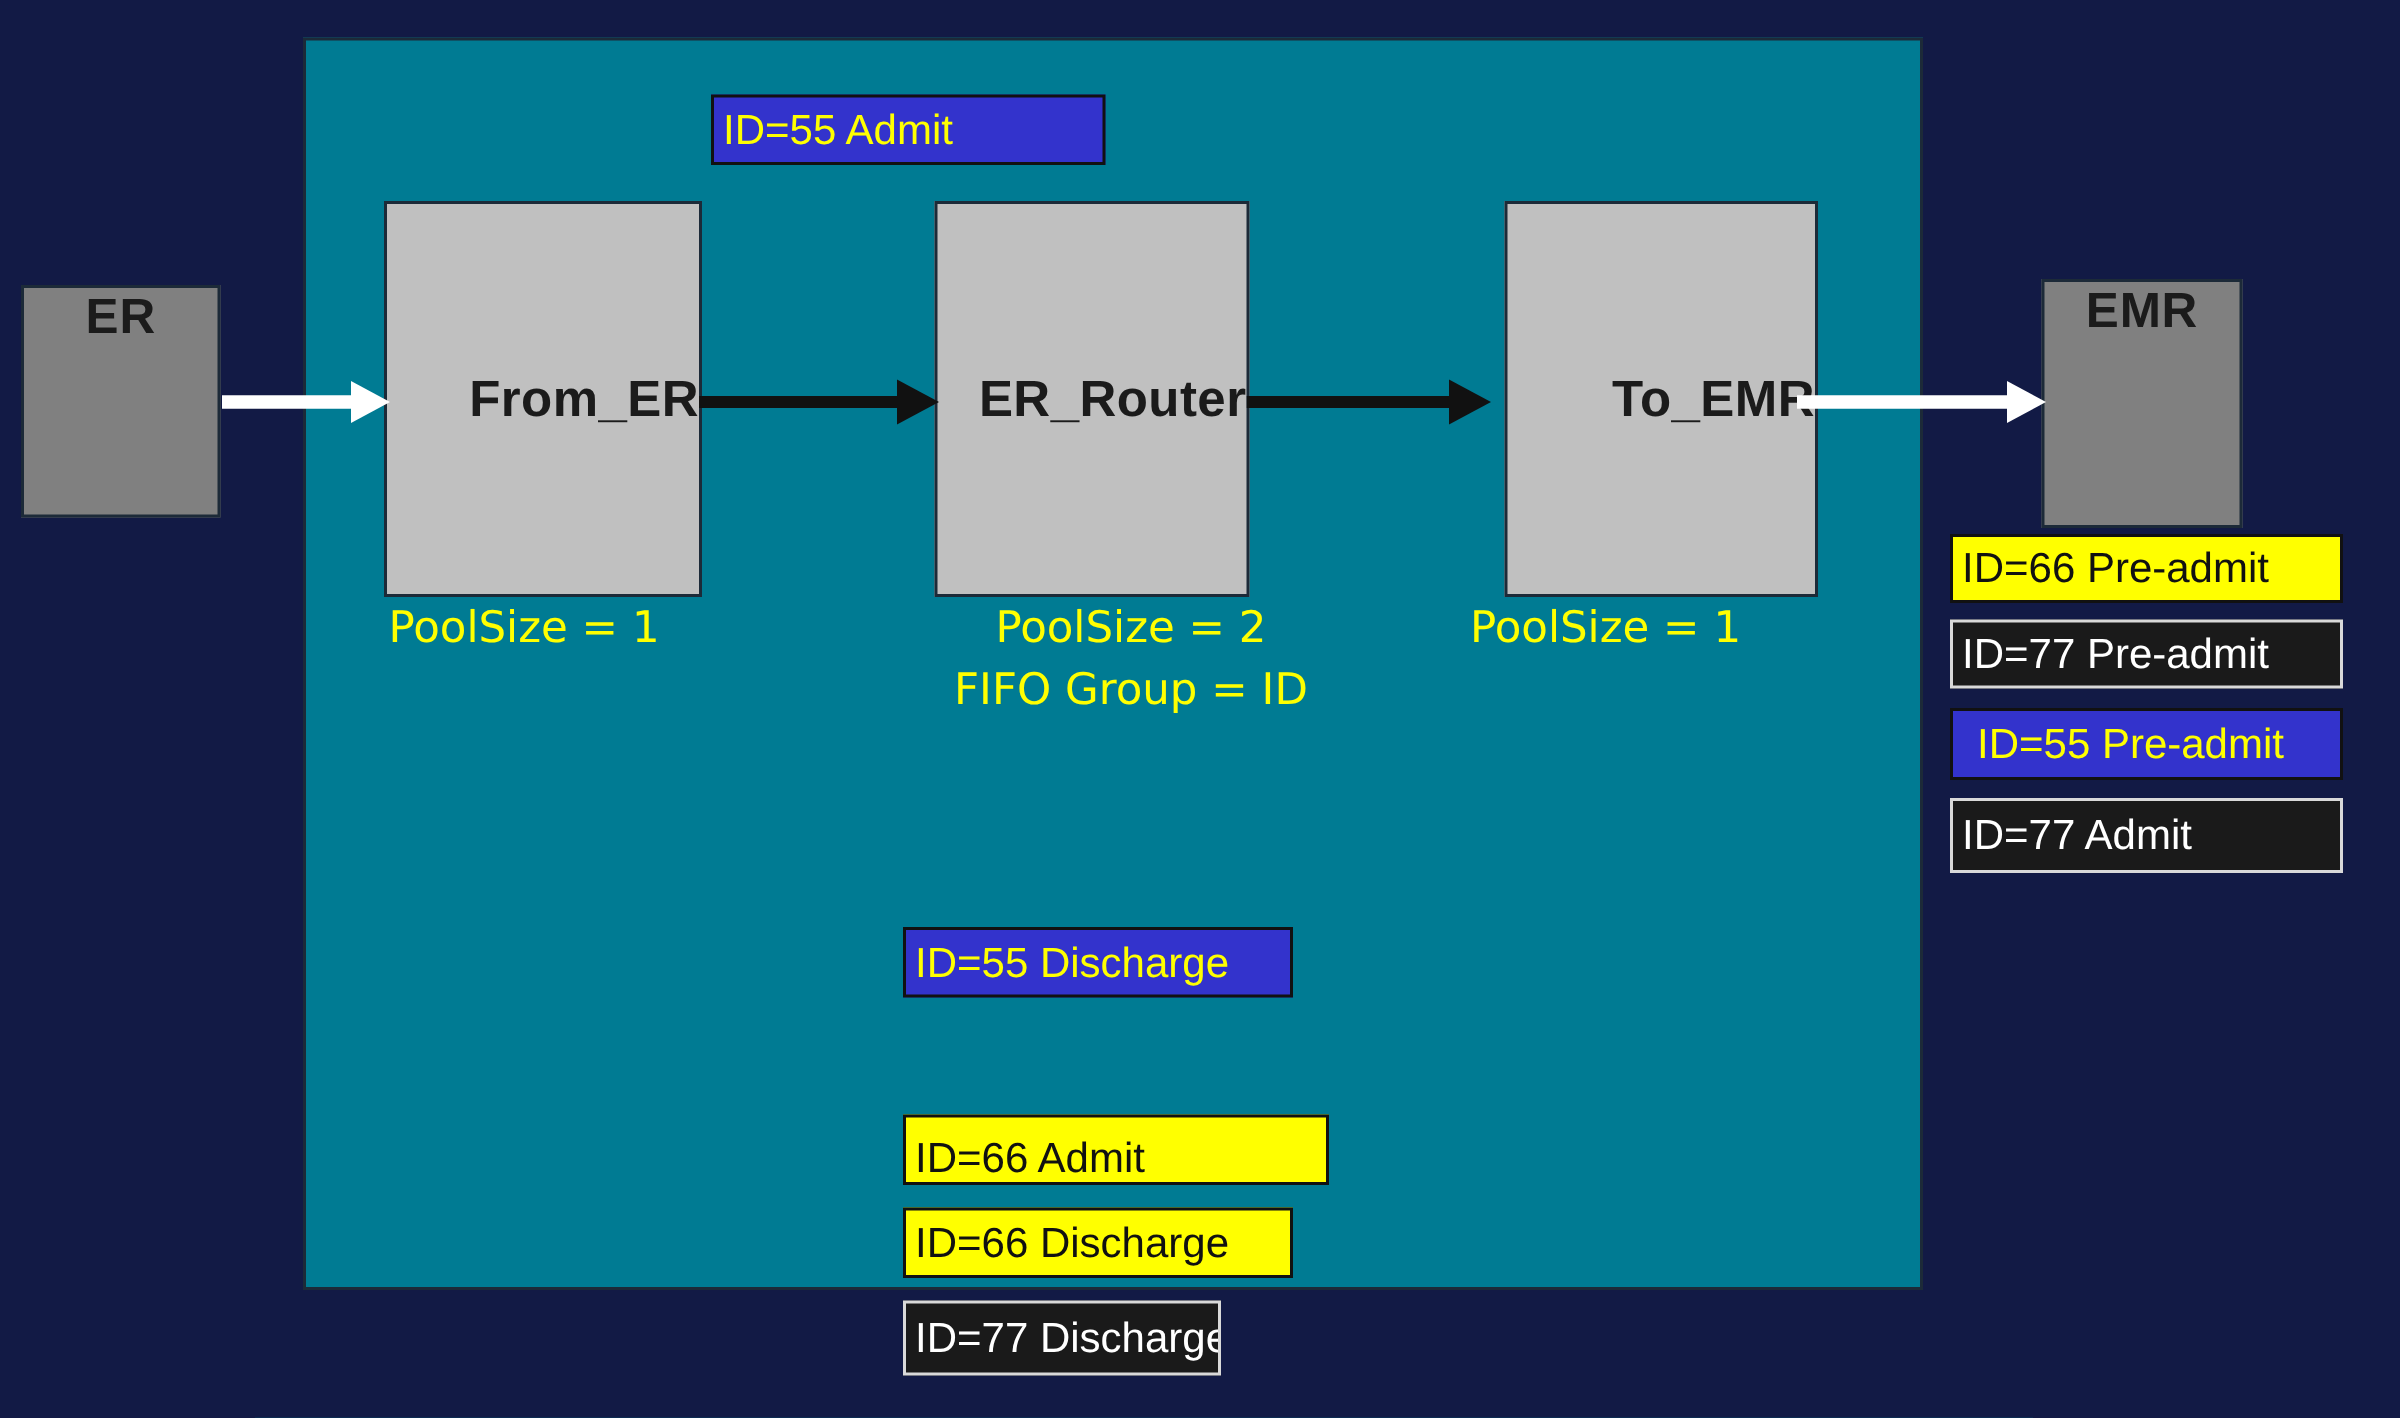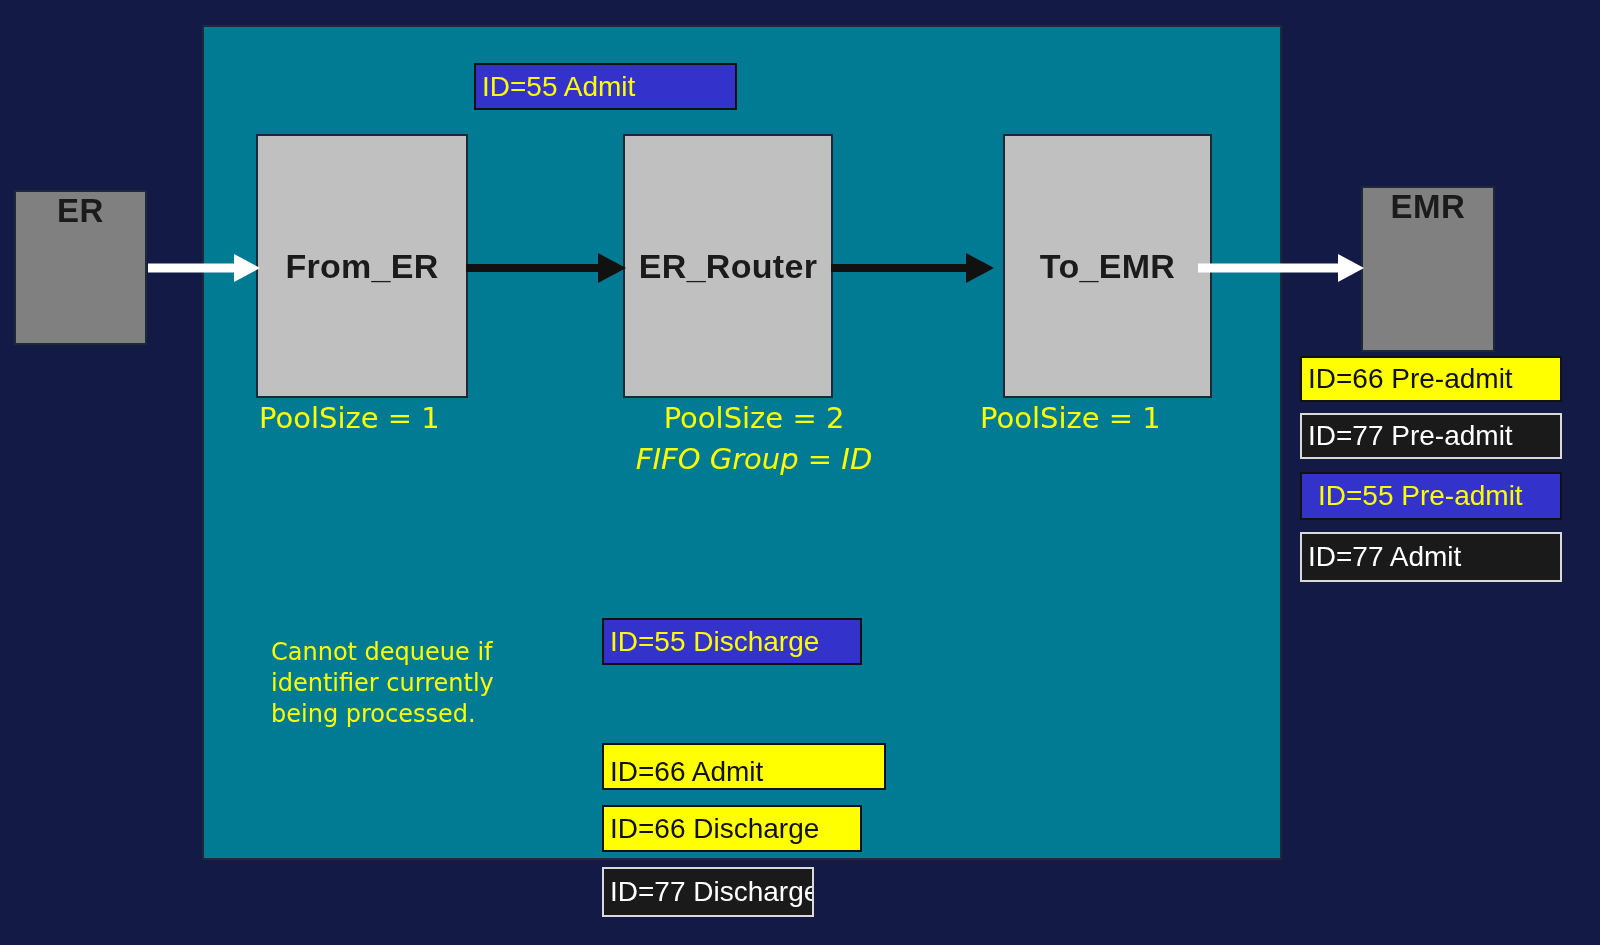--- a/index.html
+++ b/index.html
@@ -46,21 +46,21 @@
   #sys-emr { left: 1361px; top: 186px; width: 134px; height: 166px; }
 
   
   .proc-box {
     position: absolute;
     background: #c0c0c0;
     border: 2px solid #1c2a38;
     box-sizing: border-box;
     display: flex;
     align-items: center;
-    justify-content: center;
+    justify-content: flex-end;
     color: #1b1b1b;
     font-weight: bold;
     font-size: 34px;
     font-family: "Liberation Sans", sans-serif;
     letter-spacing: 0.3px;
   }
   #proc-from-er   { left: 256px; top: 134px; width: 212px; height: 264px; }
   #proc-er-router { left: 623px; top: 134px; width: 210px; height: 264px; }
   #proc-to-emr    { left: 991px; top: 134px; width: 209px; height: 264px; margin-left: 12px; }
 
@@ -68,21 +68,21 @@
   .note {
     position: absolute;
     color: #ffff00;
     font-family: "DejaVu Sans", sans-serif;
     font-size: 29px;
     line-height: 1.12;
     white-space: nowrap;
   }
   #note-pool-1   { left: 259px; top: 402px; }
   #note-pool-2   { left: 624px; top: 402px; width: 260px; text-align: center; }
-  #note-fifo     { left: 594px; top: 443px; width: 320px; text-align: center; font-style: italic; }
+  #note-fifo     { left: 594px; top: 443px; width: 320px; text-align: center; }
   #note-pool-3   { left: 980px; top: 402px; }
   #note-cannot   {
     left: 271px; top: 637px; width: 290px;
     font-size: 24px; line-height: 1.30; white-space: normal;
   }
 
   
   .msg {
     position: absolute;
     box-sizing: border-box;
@@ -141,21 +141,20 @@
     <span>ER_Router</span>
   </div>
   <div class="proc-box" id="proc-to-emr">
     <span>To_EMR</span>
   </div>
 
   <div class="note" id="note-pool-1">PoolSize = 1</div>
   <div class="note" id="note-pool-2">PoolSize = 2</div>
   <div class="note" id="note-fifo">FIFO Group = ID</div>
   <div class="note" id="note-pool-3">PoolSize = 1</div>
-  <div class="note" id="note-cannot">Cannot dequeue if identifier currently being processed.</div>
 
   <div class="msg blue" id="msg-top">
     <span>ID=55 Admit</span>
   </div>
 
   <div class="msg yellow" id="emr-q-0">
     <span>ID=66 Pre-admit</span>
   </div>
   <div class="msg black" id="emr-q-1">
     <span>ID=77 Pre-admit</span>

